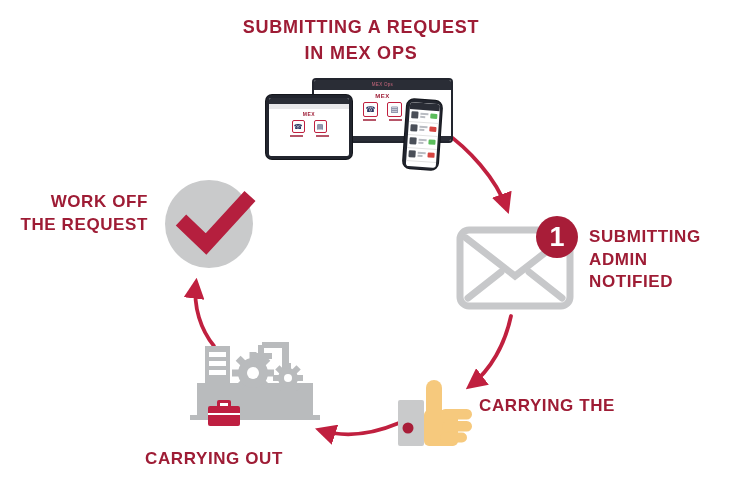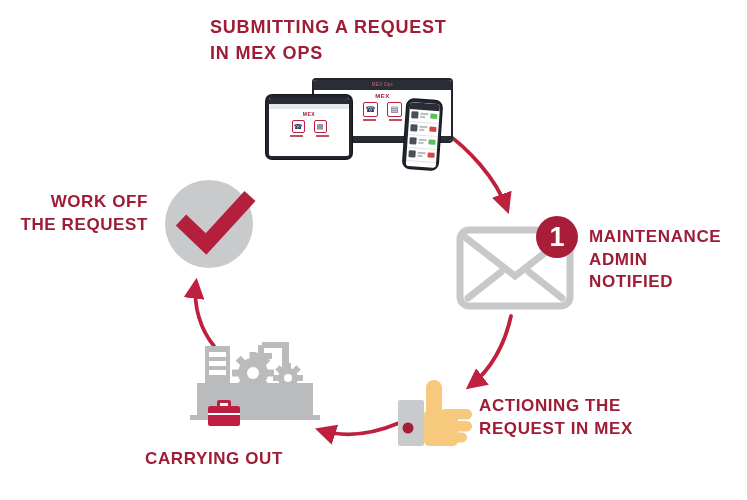--- a/index.html
+++ b/index.html
@@ -1,21 +1,21 @@
 <!DOCTYPE html>
 <html style="--maroon: #9E1C35; --crimson: #C0203F; --badge_red: #A81D38; --check_red: #B51F3E; --icon_gray: #C7C8CA; --machine_gray: #B9BBBD; --hand_tan: #F6C97D; --cuff_gray: #C9CACB; --toolbox_red: #BE1F41; --device_dark: #22252E;"><head>
 <meta charset="utf-8">
 <style>
   html,body{margin:0;padding:0;}
   body{width:747px;height:500px;background:#ffffff;font-family:"Liberation Sans",sans-serif;overflow:hidden;}
   .canvas{position:relative;width:747px;height:500px;background:#fff;}
 
   
   .label{position:absolute;font-weight:bold;color:var(--maroon);letter-spacing:0.8px;}
-  .title{left:210px;top:14px;width:302px;font-size:18px;line-height:26px;}
+  .title{left:210px;top:14px;width:302px;text-align:center;font-size:18px;line-height:26px;}
   .lbl-notified{left:589px;top:226px;font-size:17px;line-height:22.5px;text-align:left;letter-spacing:0.6px;}
   .lbl-actioning{left:479px;top:394px;font-size:17px;line-height:23px;letter-spacing:0.6px;}
   .lbl-carrying{left:104px;top:431px;width:220px;text-align:center;font-size:17px;line-height:23px;letter-spacing:0.6px;margin-top:16px;}
   .lbl-closeoff{left:0px;top:190px;width:148px;text-align:right;font-size:17px;line-height:23px;letter-spacing:0.6px;}
 
   
   .arrows{position:absolute;left:0;top:0;width:747px;height:500px;pointer-events:none;}
   .arrow{stroke:var(--crimson);stroke-width:3.8;fill:none;stroke-linecap:round;}
 
   
@@ -172,40 +172,39 @@
     <rect x="6" y="8" width="110" height="76" rx="9" fill="#ffffff" style="stroke:var(--icon_gray)" stroke-width="7"></rect>
     <path d="M12 16 L61 54 L110 16" fill="none" style="stroke:var(--icon_gray)" stroke-width="7" stroke-linecap="round" stroke-linejoin="miter"></path>
     <path d="M14 76 L47 50 M108 76 L75 50" fill="none" style="stroke:var(--icon_gray)" stroke-width="7" stroke-linecap="round"></path>
   </svg>
 
   <div class="badge">
     <span>1</span>
   </div>
 
   <div class="label lbl-notified">
-    <div>MAINTENANCE</div>
+    <div>SUBMITTING</div>
     <div>ADMIN</div>
     <div>NOTIFIED</div>
   </div>
 
   <svg class="abs" style="left:396px;top:376px" width="82" height="72" viewBox="0 0 82 72">
     <rect x="2" y="24" width="26" height="46" rx="2" style="fill:var(--cuff_gray)"></rect>
     <circle cx="12" cy="52" r="5.5" style="fill:var(--badge_red)"></circle>
     <g style="fill:var(--hand_tan)">
       <rect x="30" y="4" width="16" height="40" rx="8"></rect>
       <rect x="28" y="34" width="34" height="36" rx="5"></rect>
       <rect x="44" y="33" width="32" height="10.5" rx="5.2"></rect>
       <rect x="46" y="45" width="30" height="10.5" rx="5.2"></rect>
       <rect x="44" y="56.5" width="27" height="10" rx="5"></rect>
     </g>
   </svg>
 
   <div class="label lbl-actioning">
-    <div>ACTIONING THE</div>
-    <div>REQUEST IN MEX</div>
+    <div>CARRYING THE</div>
   </div>
 
   <svg class="abs" style="left:166px;top:336px" width="156" height="96" viewBox="0 0 156 96">
     <g style="fill:var(--machine_gray)">
 
       <rect x="84" y="17" width="22" height="6"></rect>
       <rect x="92" y="9" width="6" height="22"></rect>
       <rect x="96" y="6" width="26" height="6"></rect>
       <rect x="116" y="6" width="7" height="44"></rect>
 

